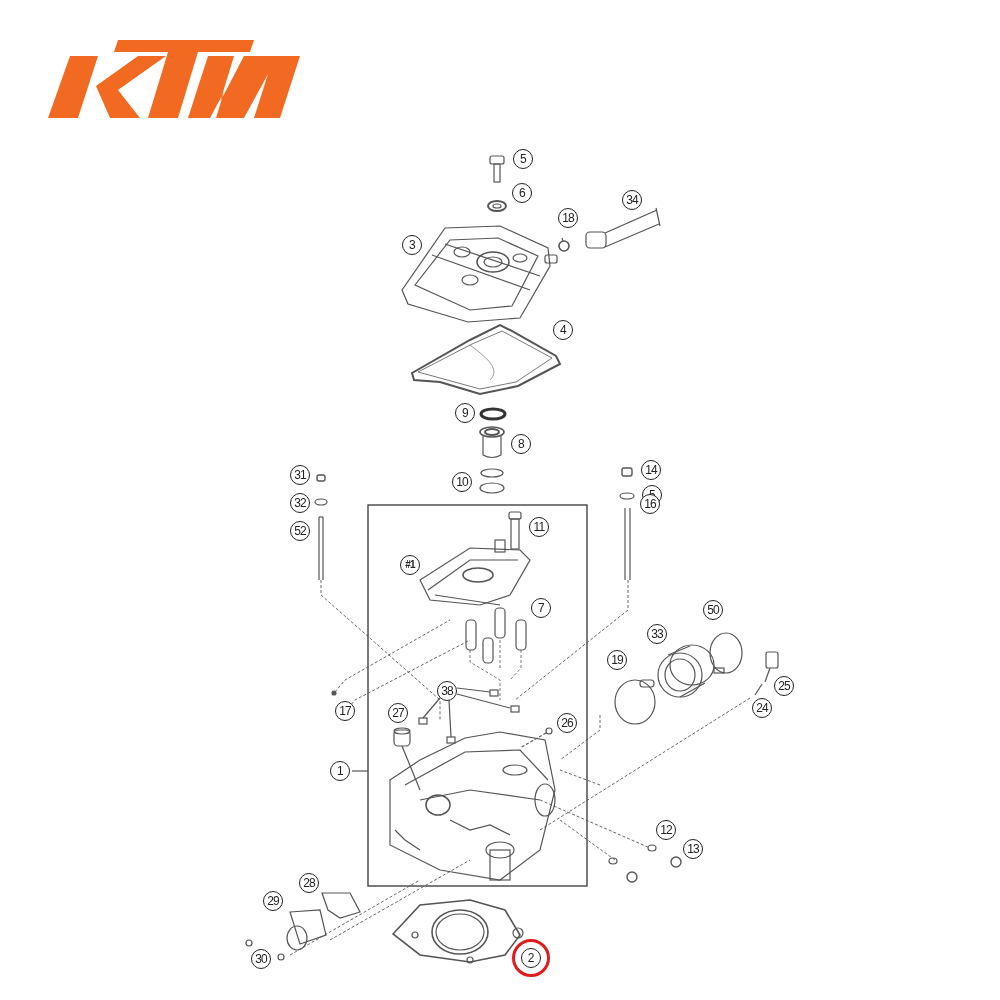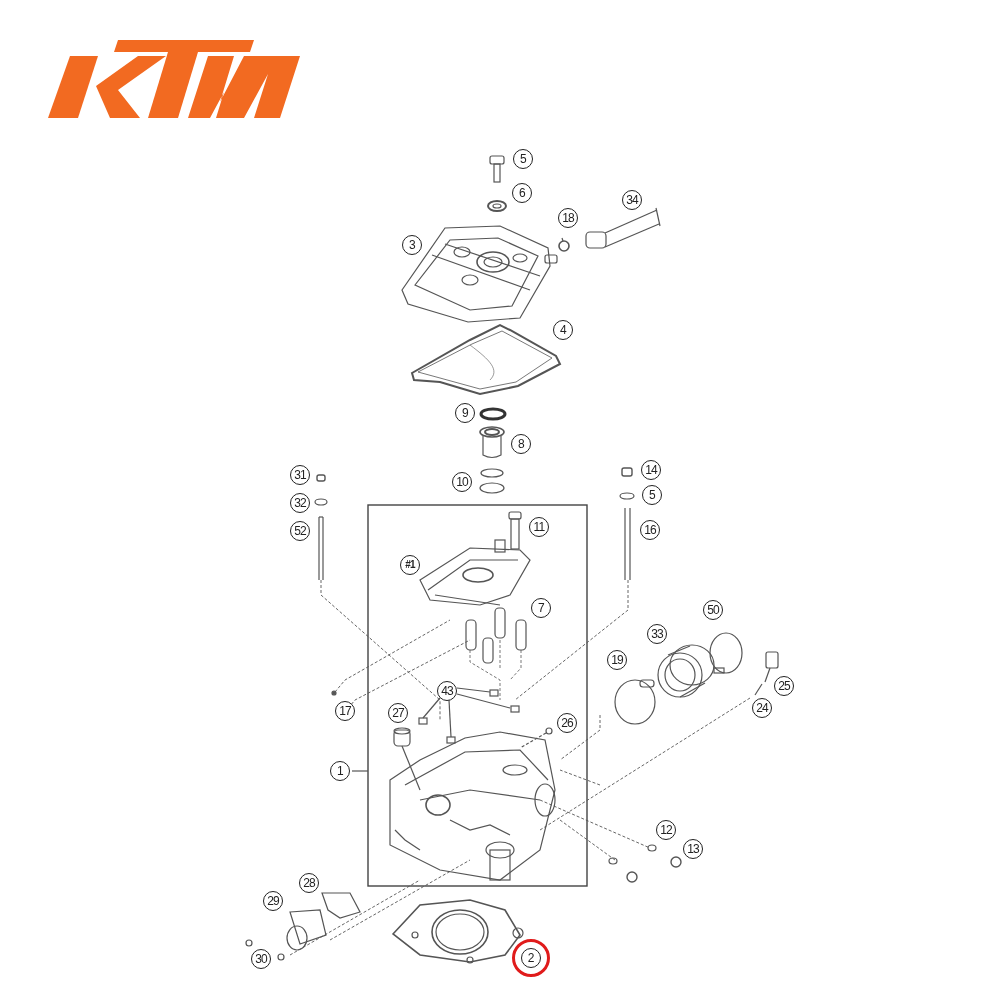--- a/index.html
+++ b/index.html
@@ -255,34 +255,34 @@
     </div>
   <div class="callout" style="left:693px;top:849px">
       <span>13</span>
     </div>
   <div class="callout" style="left:651px;top:470px">
       <span>14</span>
     </div>
   <div class="callout" style="left:652px;top:495px">
       <span>5</span>
     </div>
-  <div class="callout" style="left:650px;top:530px">
+  <div class="callout" style="left:650px;top:504px">
       <span>16</span>
     </div>
   <div class="callout" style="left:345px;top:711px">
       <span>17</span>
     </div>
   <div class="callout" style="left:657px;top:634px">
       <span>33</span>
     </div>
   <div class="callout" style="left:617px;top:660px">
       <span>19</span>
     </div>
   <div class="callout" style="left:447px;top:691px">
-      <span>43</span>
+      <span>38</span>
     </div>
   <div class="callout" style="left:762px;top:708px">
       <span>24</span>
     </div>
   <div class="callout" style="left:784px;top:686px">
       <span>25</span>
     </div>
   <div class="callout" style="left:567px;top:723px">
       <span>26</span>
     </div>

